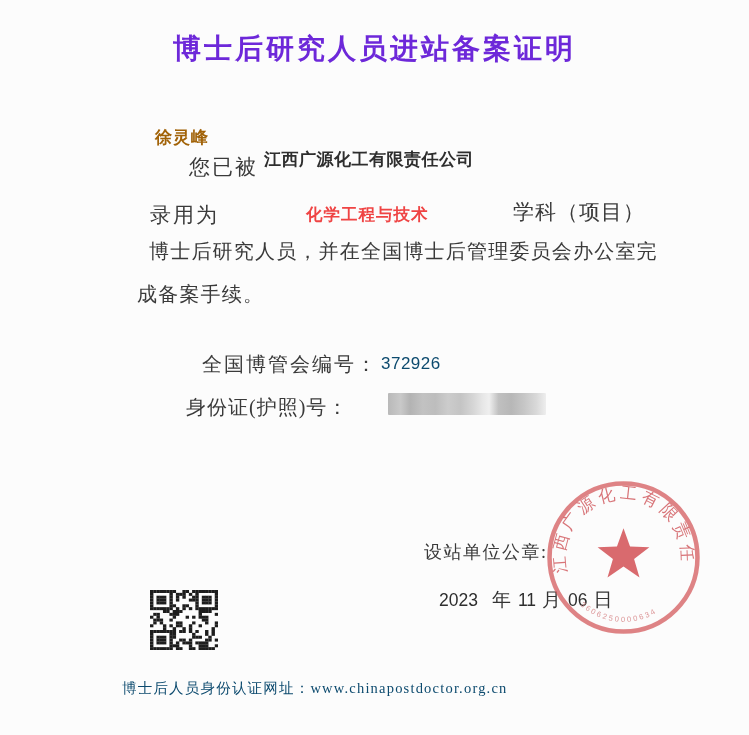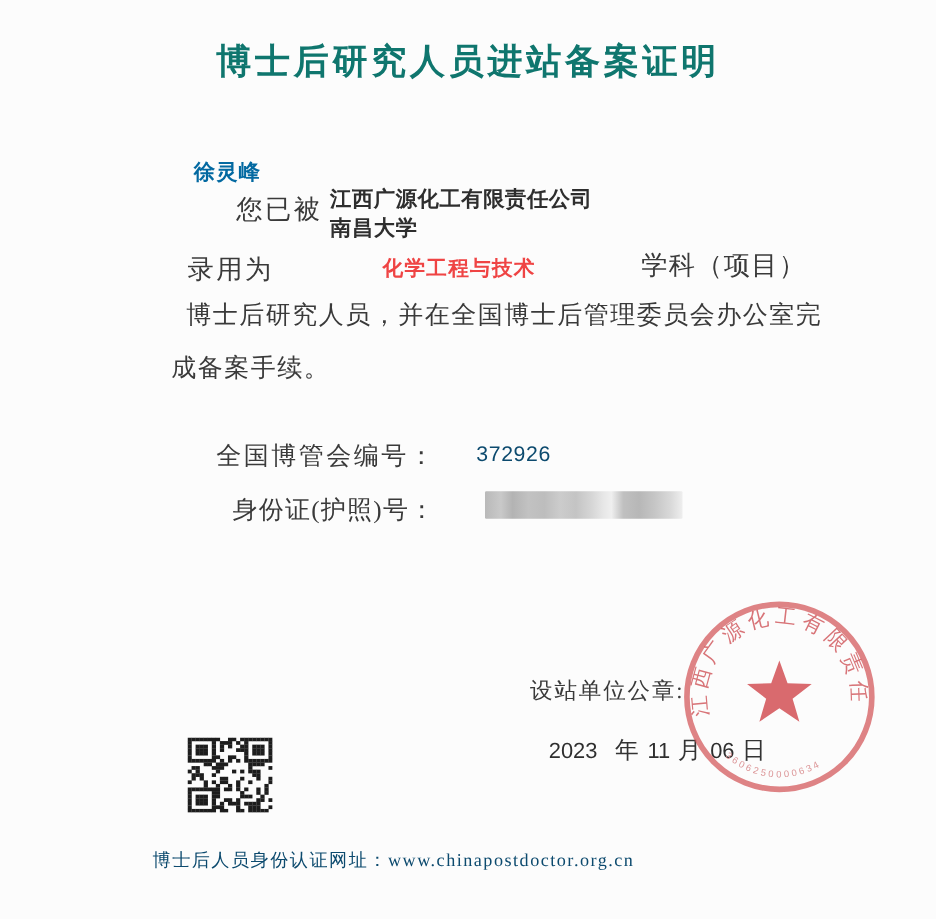--- a/index.html
+++ b/index.html
@@ -8,32 +8,32 @@
     background:#fcfcfc;
     font-family:"Liberation Serif","DejaVu Serif",serif;
     color:#3a3a3a;
   }
   .abs{position:absolute;white-space:nowrap;}
   .serif{font-family:Liberation Serif, serif;}
   .sans{font-family:"Liberation Sans","DejaVu Sans",sans-serif;}
 
   .title{
     left:0;top:30px;width:749px;text-align:center;
-    font-size:28px;font-weight:bold;letter-spacing:3px;color:#0f766e;
+    font-size:28px;font-weight:bold;letter-spacing:3px;color:#6d28d9;
   }
-  .recipient{left:155px;top:126px;font-size:17px;font-weight:600;color:#0369a1;letter-spacing:1px;}
+  .recipient{left:155px;top:126px;font-size:17px;font-weight:600;color:#a16207;letter-spacing:1px;}
   .you-have-been{left:189px;top:153px;font-size:21px;letter-spacing:2px;}
   .units{left:264px;top:148px;font-size:17px;font-weight:bold;color:#2e2e2e;line-height:23px;letter-spacing:.5px;}
   .hired-as{left:150px;top:201px;font-size:21px;letter-spacing:2px;}
   .discipline{left:306px;top:204px;font-size:16.5px;font-weight:bold;color:#ef4444;letter-spacing:1px;}
   .discipline-label{left:513px;top:198px;font-size:21px;letter-spacing:1px;}
   .body-line1{left:149px;top:238px;font-size:20px;letter-spacing:1.2px;}
   .body-line2{left:137px;top:281px;font-size:20px;letter-spacing:1.2px;}
 
-  .registry-label{left:173px;top:351px;font-size:20px;letter-spacing:2px;}
+  .registry-label{left:202px;top:351px;font-size:20px;letter-spacing:2px;}
   .registry-number{left:381px;top:354px;font-size:17px;letter-spacing:.5px;color:#0c4a6e;}
   .id-label{left:186px;top:394px;font-size:20px;letter-spacing:1px;}
   .id-redaction{
     left:388px;top:393px;width:158px;height:22px;border-radius:1px;
     background:linear-gradient(90deg,
       #b9b9b9 0%,#c9c9c9 8%,#b3b3b3 14%,#c2c2c2 22%,#bdbdbd 30%,
       #cccccc 38%,#c4c4c4 46%,#d6d6d6 54%,#e7e7e7 60%,#efefef 64%,
       #c0c0c0 70%,#b7b7b7 78%,#c6c6c6 86%,#d9d9d9 94%,#eeeeee 100%);
   }
 
@@ -54,21 +54,20 @@
 <body>
 
 <div class="abs title">博士后研究人员进站备案证明</div>
 
 <div class="abs recipient sans">徐灵峰</div>
 
 <span class="abs you-have-been serif">您已被</span>
 
 <div class="abs units sans">
   <div>江西广源化工有限责任公司</div>
-  <div>南昌大学</div>
 </div>
 
 <span class="abs hired-as serif">录用为</span>
 <span class="abs discipline sans">化学工程与技术</span>
 <span class="abs discipline-label serif">学科（项目）</span>
 
 <div class="abs body-line1 serif">博士后研究人员，并在全国博士后管理委员会办公室完</div>
 <div class="abs body-line2 serif">成备案手续。</div>
 
 <span class="abs registry-label serif">全国博管会编号：</span>

